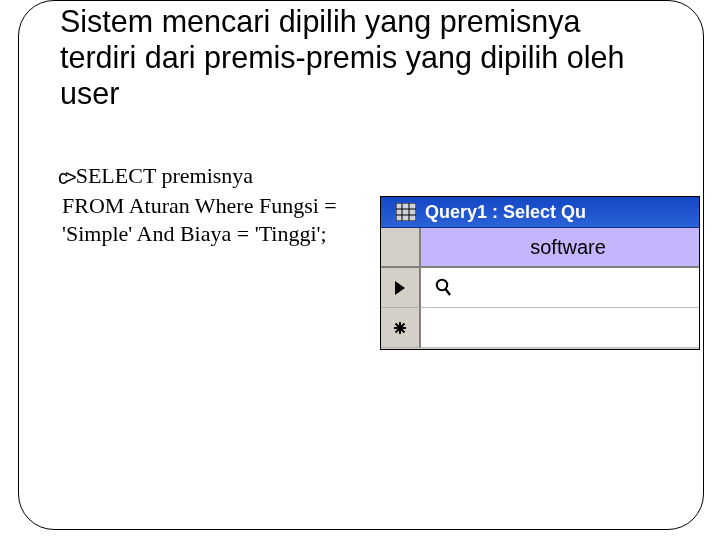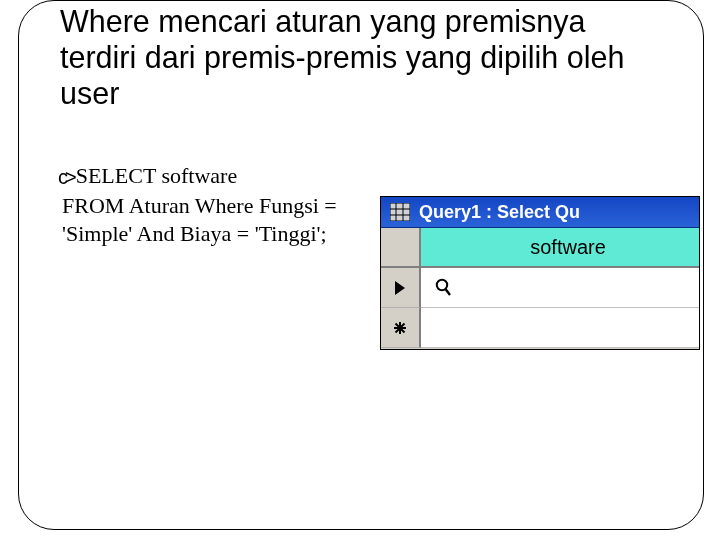--- a/index.html
+++ b/index.html
@@ -78,21 +78,21 @@
   }
   .q-titlebar {
     display: flex;
     align-items: center;
     height: 30px;
     background: linear-gradient(to bottom, #1446c4, #2a63d8);
     color: #fff;
     font-family: Tahoma, Arial, sans-serif;
     font-weight: bold;
     font-size: 18px;
-    padding-left: 8px;
+    padding-left: 14px;
     border-bottom: 1px solid #0a2d88;
   }
   .q-titlebar .q-icon {
     width: 22px;
     height: 20px;
     margin-right: 8px;
     display: flex;
     align-items: center;
     justify-content: center;
   }
@@ -120,40 +120,40 @@
     height: 40px;
     border-bottom: 1px solid #c0c0c0;
     display: flex;
     align-items: center;
     padding-left: 14px;
     font-family: Tahoma, Arial, sans-serif;
     font-size: 20px;
     box-sizing: border-box;
   }
   .q-cell.header {
-    background: #5eead4;
+    background: #c4b5fd;
     border-bottom: 2px solid #7f7f7f;
     justify-content: center;
     padding-left: 16px;
   }
   .row-marker svg { display:block; }
   .magnify svg { display:block; }
 </style>
 </head>
 <body>
 
 <div class="slide">
   <div class="border-round"></div>
 
-  <div class="title">Where mencari aturan yang premisnya terdiri dari premis-premis yang dipilih oleh user</div>
+  <div class="title">Sistem mencari dipilih yang premisnya terdiri dari premis-premis yang dipilih oleh user</div>
 
   <div class="content">
     <div class="bullet-row">
       <span class="bullet-glyph">c&gt;</span>
-      <span class="bullet-text-first">SELECT software</span>
+      <span class="bullet-text-first">SELECT premisnya</span>
     </div>
     <div class="bullet-rest">FROM Aturan Where Fungsi = 'Simple' And Biaya = 'Tinggi';</div>
   </div>
 
   <div class="query-window">
     <div class="q-titlebar">
       <span class="q-icon">
         <svg width="20" height="18" viewBox="0 0 20 18">
           <rect x="0" y="0" width="20" height="18" fill="#cfd3d9" stroke="#000" stroke-width="1"></rect>
           <line x1="0" y1="6" x2="20" y2="6" stroke="#000" stroke-width="1"></line>

